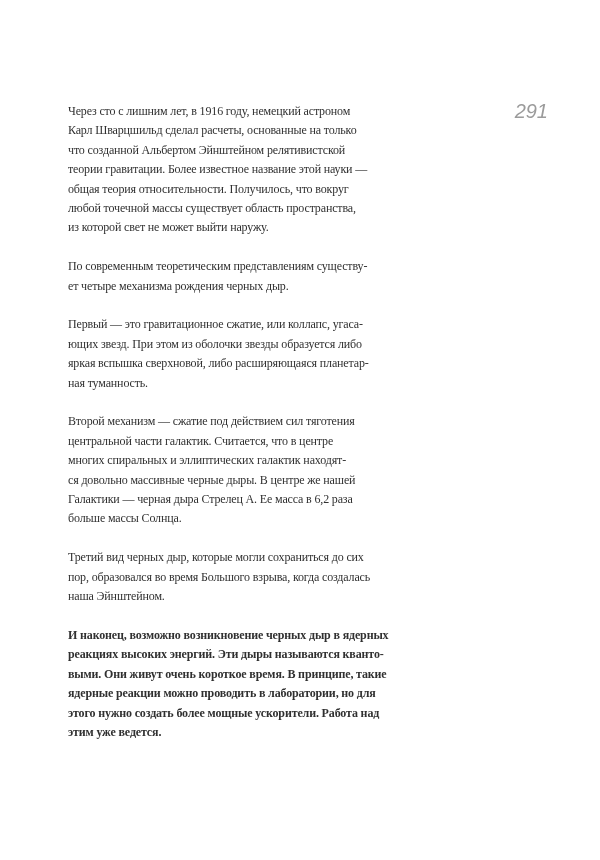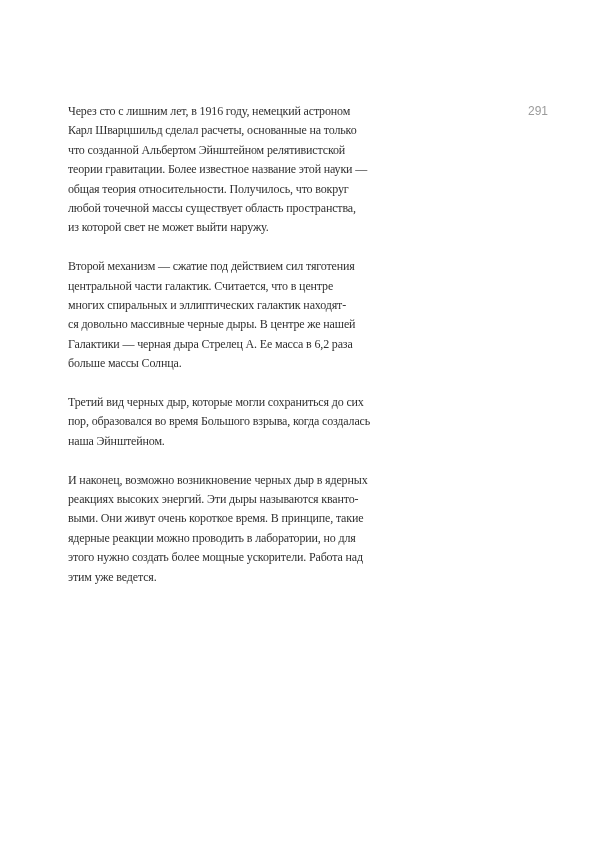--- a/index.html
+++ b/index.html
@@ -24,45 +24,53 @@
     line-height: 19.4px;
     letter-spacing: -0.15px;
     color: #303030;
   }
   .page-content p {
     margin: 0 0 19.4px 0;
     white-space: pre-line;
   }
   .page-content p:last-child {
     margin-bottom: 0;
+    font-weight: bold;
   }
   .page-number {
     position: absolute;
     top: 103px;
     right: 52px;
     font-family: "Liberation Sans", sans-serif;
-    font-size: 12px;
+    font-size: 20px;
     line-height: 16px;
     color: #9b9b9b;
+    font-style: italic;
   }
 </style>
 </head>
 <body>
 
 <div class="page">
   <span class="page-number">291</span>
 
   <div class="page-content">
     <p>Через сто с лишним лет, в 1916 году, немецкий астроном
 Карл Шварцшильд сделал расчеты, основанные на только
 что созданной Альбертом Эйнштейном релятивистской
 теории гравитации. Более известное название этой науки —
 общая теория относительности. Получилось, что вокруг
 любой точечной массы существует область пространства,
 из которой свет не может выйти наружу.</p>
+    <p>По современным теоретическим представлениям существу-
+ет четыре механизма рождения черных дыр.</p>
+    <p>Первый — это гравитационное сжатие, или коллапс, угаса-
+ющих звезд. При этом из оболочки звезды образуется либо
+яркая вспышка сверхновой, либо расширяющаяся планетар-
+ная туманность.</p>
     <p>Второй механизм — сжатие под действием сил тяготения
 центральной части галактик. Считается, что в центре
 многих спиральных и эллиптических галактик находят-
 ся довольно массивные черные дыры. В центре же нашей
 Галактики — черная дыра Стрелец А. Ее масса в 6,2 раза
 больше массы Солнца.</p>
     <p>Третий вид черных дыр, которые могли сохраниться до сих
 пор, образовался во время Большого взрыва, когда создалась
 наша Эйнштейном.</p>
     <p>И наконец, возможно возникновение черных дыр в ядерных

